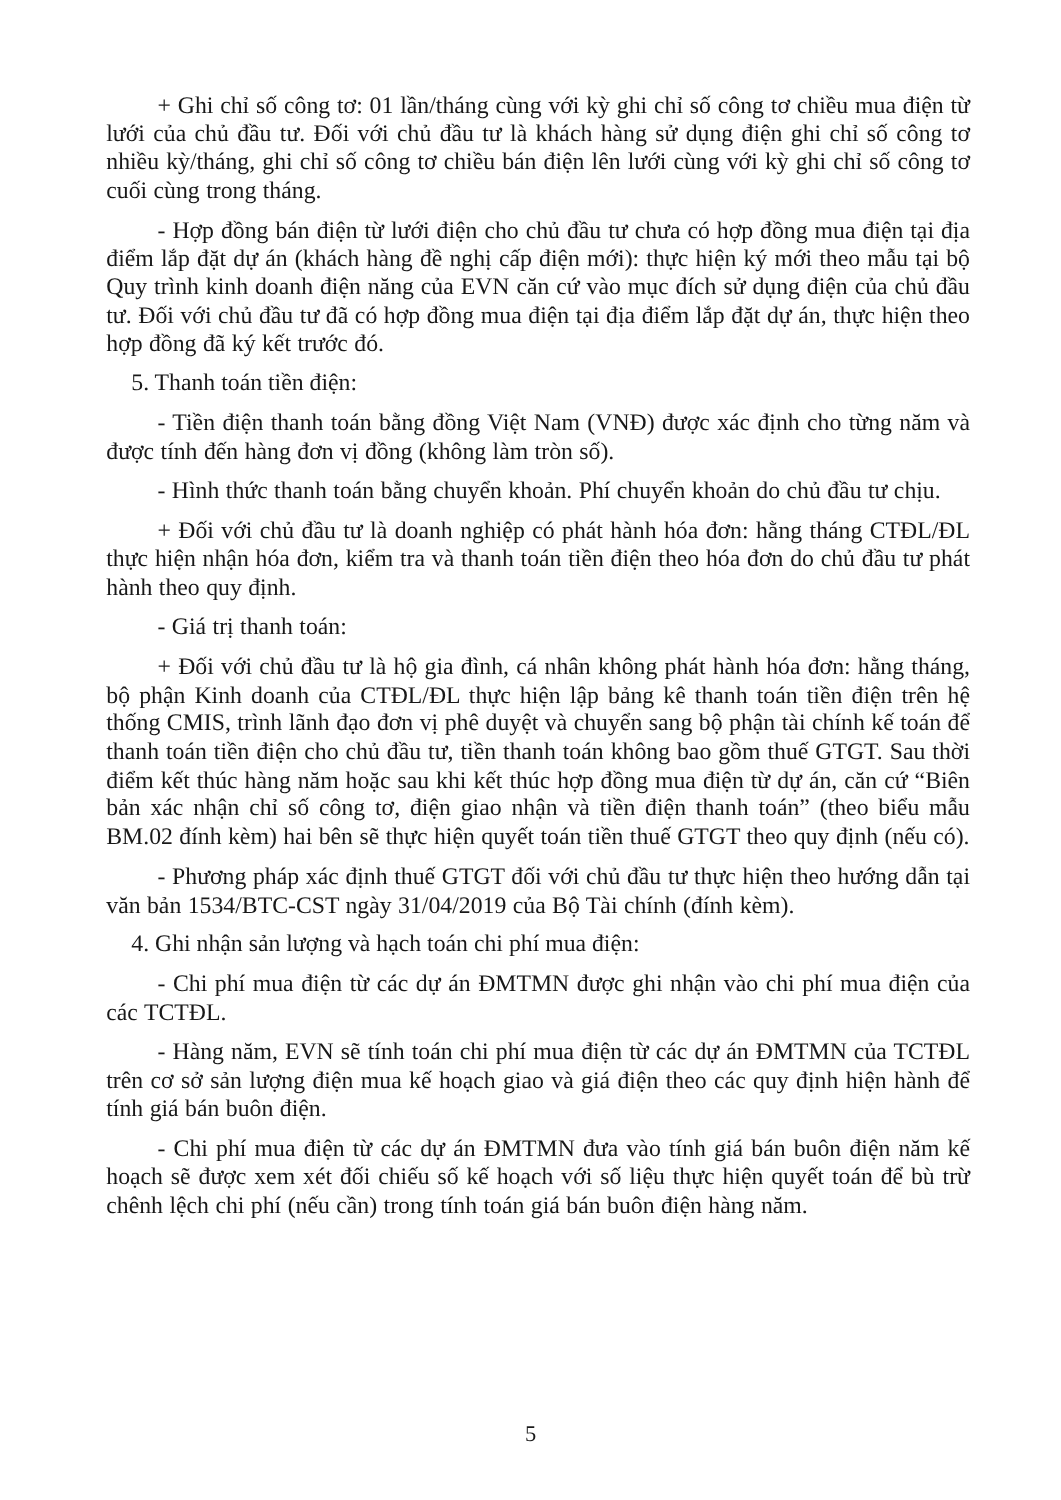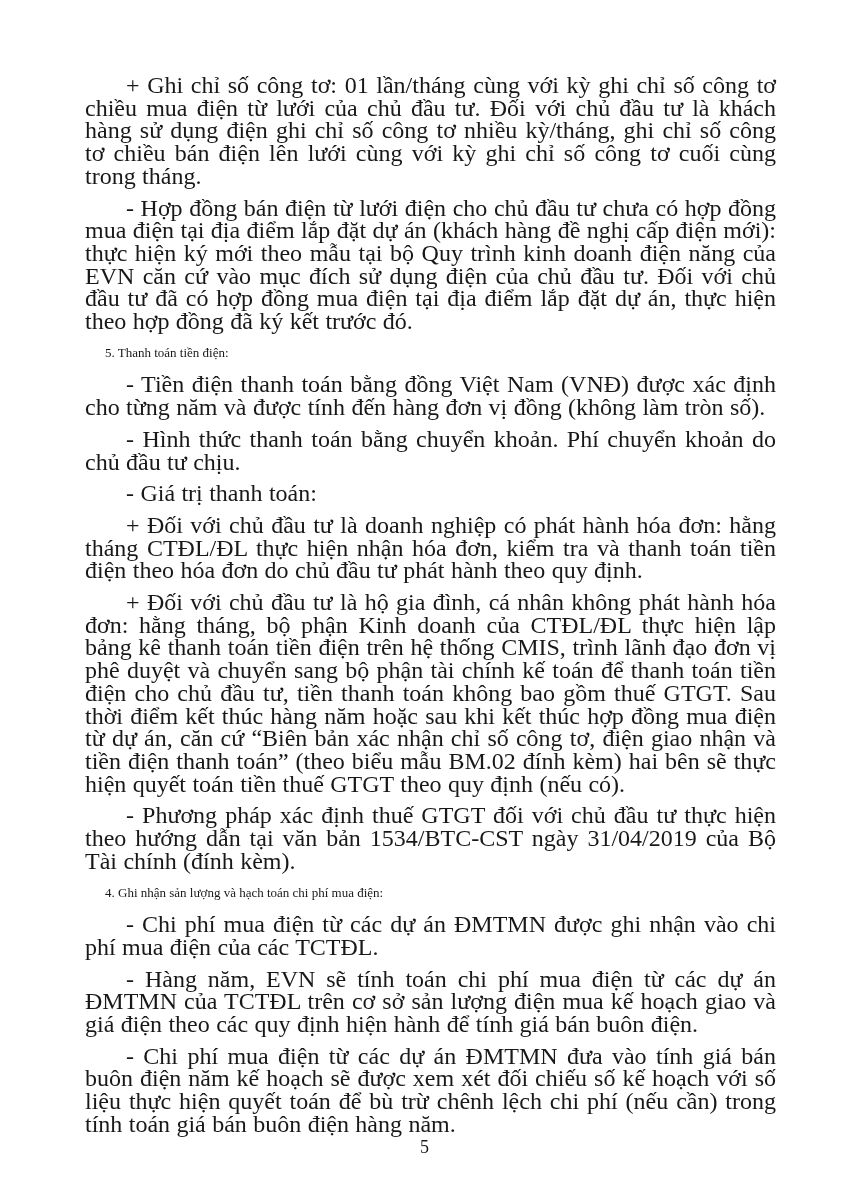--- a/index.html
+++ b/index.html
@@ -14,29 +14,29 @@
     background: #ffffff;
     overflow: hidden;
     color: #181818;
   }
   .content {
     position: absolute;
     left: 85px; top: 74px;
     width: 691px;
   }
   .para {
-    font-size: 24px;
+    font-size: 19px;
     line-height: 22.7px;
     text-align: justify;
     text-indent: 41px;
     margin: 0 0 9px 0;
     word-spacing: 0.4px;
   }
   .heading {
-    font-size: 13px;
+    font-size: 19px;
     line-height: 22.7px;
     text-align: left;
     text-indent: 20px;
     margin: 0 0 9px 0;
   }
   .pagenum {
     position: absolute;
     top: 1136px;
     left: 0;
     width: 100%;
@@ -49,22 +49,22 @@
 </head>
 <body>
 
 <div class="page">
   <div class="content" id="content">
       <div class="para">+ Ghi chỉ số công tơ: 01 lần/tháng cùng với kỳ ghi chỉ số công tơ chiều mua điện từ lưới của chủ đầu tư. Đối với chủ đầu tư là khách hàng sử dụng điện ghi chỉ số công tơ nhiều kỳ/tháng, ghi chỉ số công tơ chiều bán điện lên lưới cùng với kỳ ghi chỉ số công tơ cuối cùng trong tháng.</div>
       <div class="para">- Hợp đồng bán điện từ lưới điện cho chủ đầu tư chưa có hợp đồng mua điện tại địa điểm lắp đặt dự án (khách hàng đề nghị cấp điện mới): thực hiện ký mới theo mẫu tại bộ Quy trình kinh doanh điện năng của EVN căn cứ vào mục đích sử dụng điện của chủ đầu tư. Đối với chủ đầu tư đã có hợp đồng mua điện tại địa điểm lắp đặt dự án, thực hiện theo hợp đồng đã ký kết trước đó.</div>
       <div class="heading">5. Thanh toán tiền điện:</div>
       <div class="para">- Tiền điện thanh toán bằng đồng Việt Nam (VNĐ) được xác định cho từng năm và được tính đến hàng đơn vị đồng (không làm tròn số).</div>
       <div class="para">- Hình thức thanh toán bằng chuyển khoản. Phí chuyển khoản do chủ đầu tư chịu.</div>
+      <div class="para">+ Đối với chủ đầu tư là doanh nghiệp có phát hành hóa đơn: hằng tháng CTĐL/ĐL thực hiện nhận hóa đơn, kiểm tra và thanh toán tiền điện theo hóa đơn do chủ đầu tư phát hành theo quy định.</div>
       <div class="para">- Giá trị thanh toán:</div>
-      <div class="para">+ Đối với chủ đầu tư là doanh nghiệp có phát hành hóa đơn: hằng tháng CTĐL/ĐL thực hiện nhận hóa đơn, kiểm tra và thanh toán tiền điện theo hóa đơn do chủ đầu tư phát hành theo quy định.</div>
       <div class="para">+ Đối với chủ đầu tư là hộ gia đình, cá nhân không phát hành hóa đơn: hằng tháng, bộ phận Kinh doanh của CTĐL/ĐL thực hiện lập bảng kê thanh toán tiền điện trên hệ thống CMIS, trình lãnh đạo đơn vị phê duyệt và chuyển sang bộ phận tài chính kế toán để thanh toán tiền điện cho chủ đầu tư, tiền thanh toán không bao gồm thuế GTGT. Sau thời điểm kết thúc hàng năm hoặc sau khi kết thúc hợp đồng mua điện từ dự án, căn cứ “Biên bản xác nhận chỉ số công tơ, điện giao nhận và tiền điện thanh toán” (theo biểu mẫu BM.02 đính kèm) hai bên sẽ thực hiện quyết toán tiền thuế GTGT theo quy định (nếu có).</div>
       <div class="para">- Phương pháp xác định thuế GTGT đối với chủ đầu tư thực hiện theo hướng dẫn tại văn bản 1534/BTC-CST ngày 31/04/2019 của Bộ Tài chính (đính kèm).</div>
       <div class="heading">4. Ghi nhận sản lượng và hạch toán chi phí mua điện:</div>
       <div class="para">- Chi phí mua điện từ các dự án ĐMTMN được ghi nhận vào chi phí mua điện của các TCTĐL.</div>
       <div class="para">- Hàng năm, EVN sẽ tính toán chi phí mua điện từ các dự án ĐMTMN của TCTĐL trên cơ sở sản lượng điện mua kế hoạch giao và giá điện theo các quy định hiện hành để tính giá bán buôn điện.</div>
       <div class="para">- Chi phí mua điện từ các dự án ĐMTMN đưa vào tính giá bán buôn điện năm kế hoạch sẽ được xem xét đối chiếu số kế hoạch với số liệu thực hiện quyết toán để bù trừ chênh lệch chi phí (nếu cần) trong tính toán giá bán buôn điện hàng năm.</div>
     </div>
   <div class="pagenum">5</div>
 </div>
 

